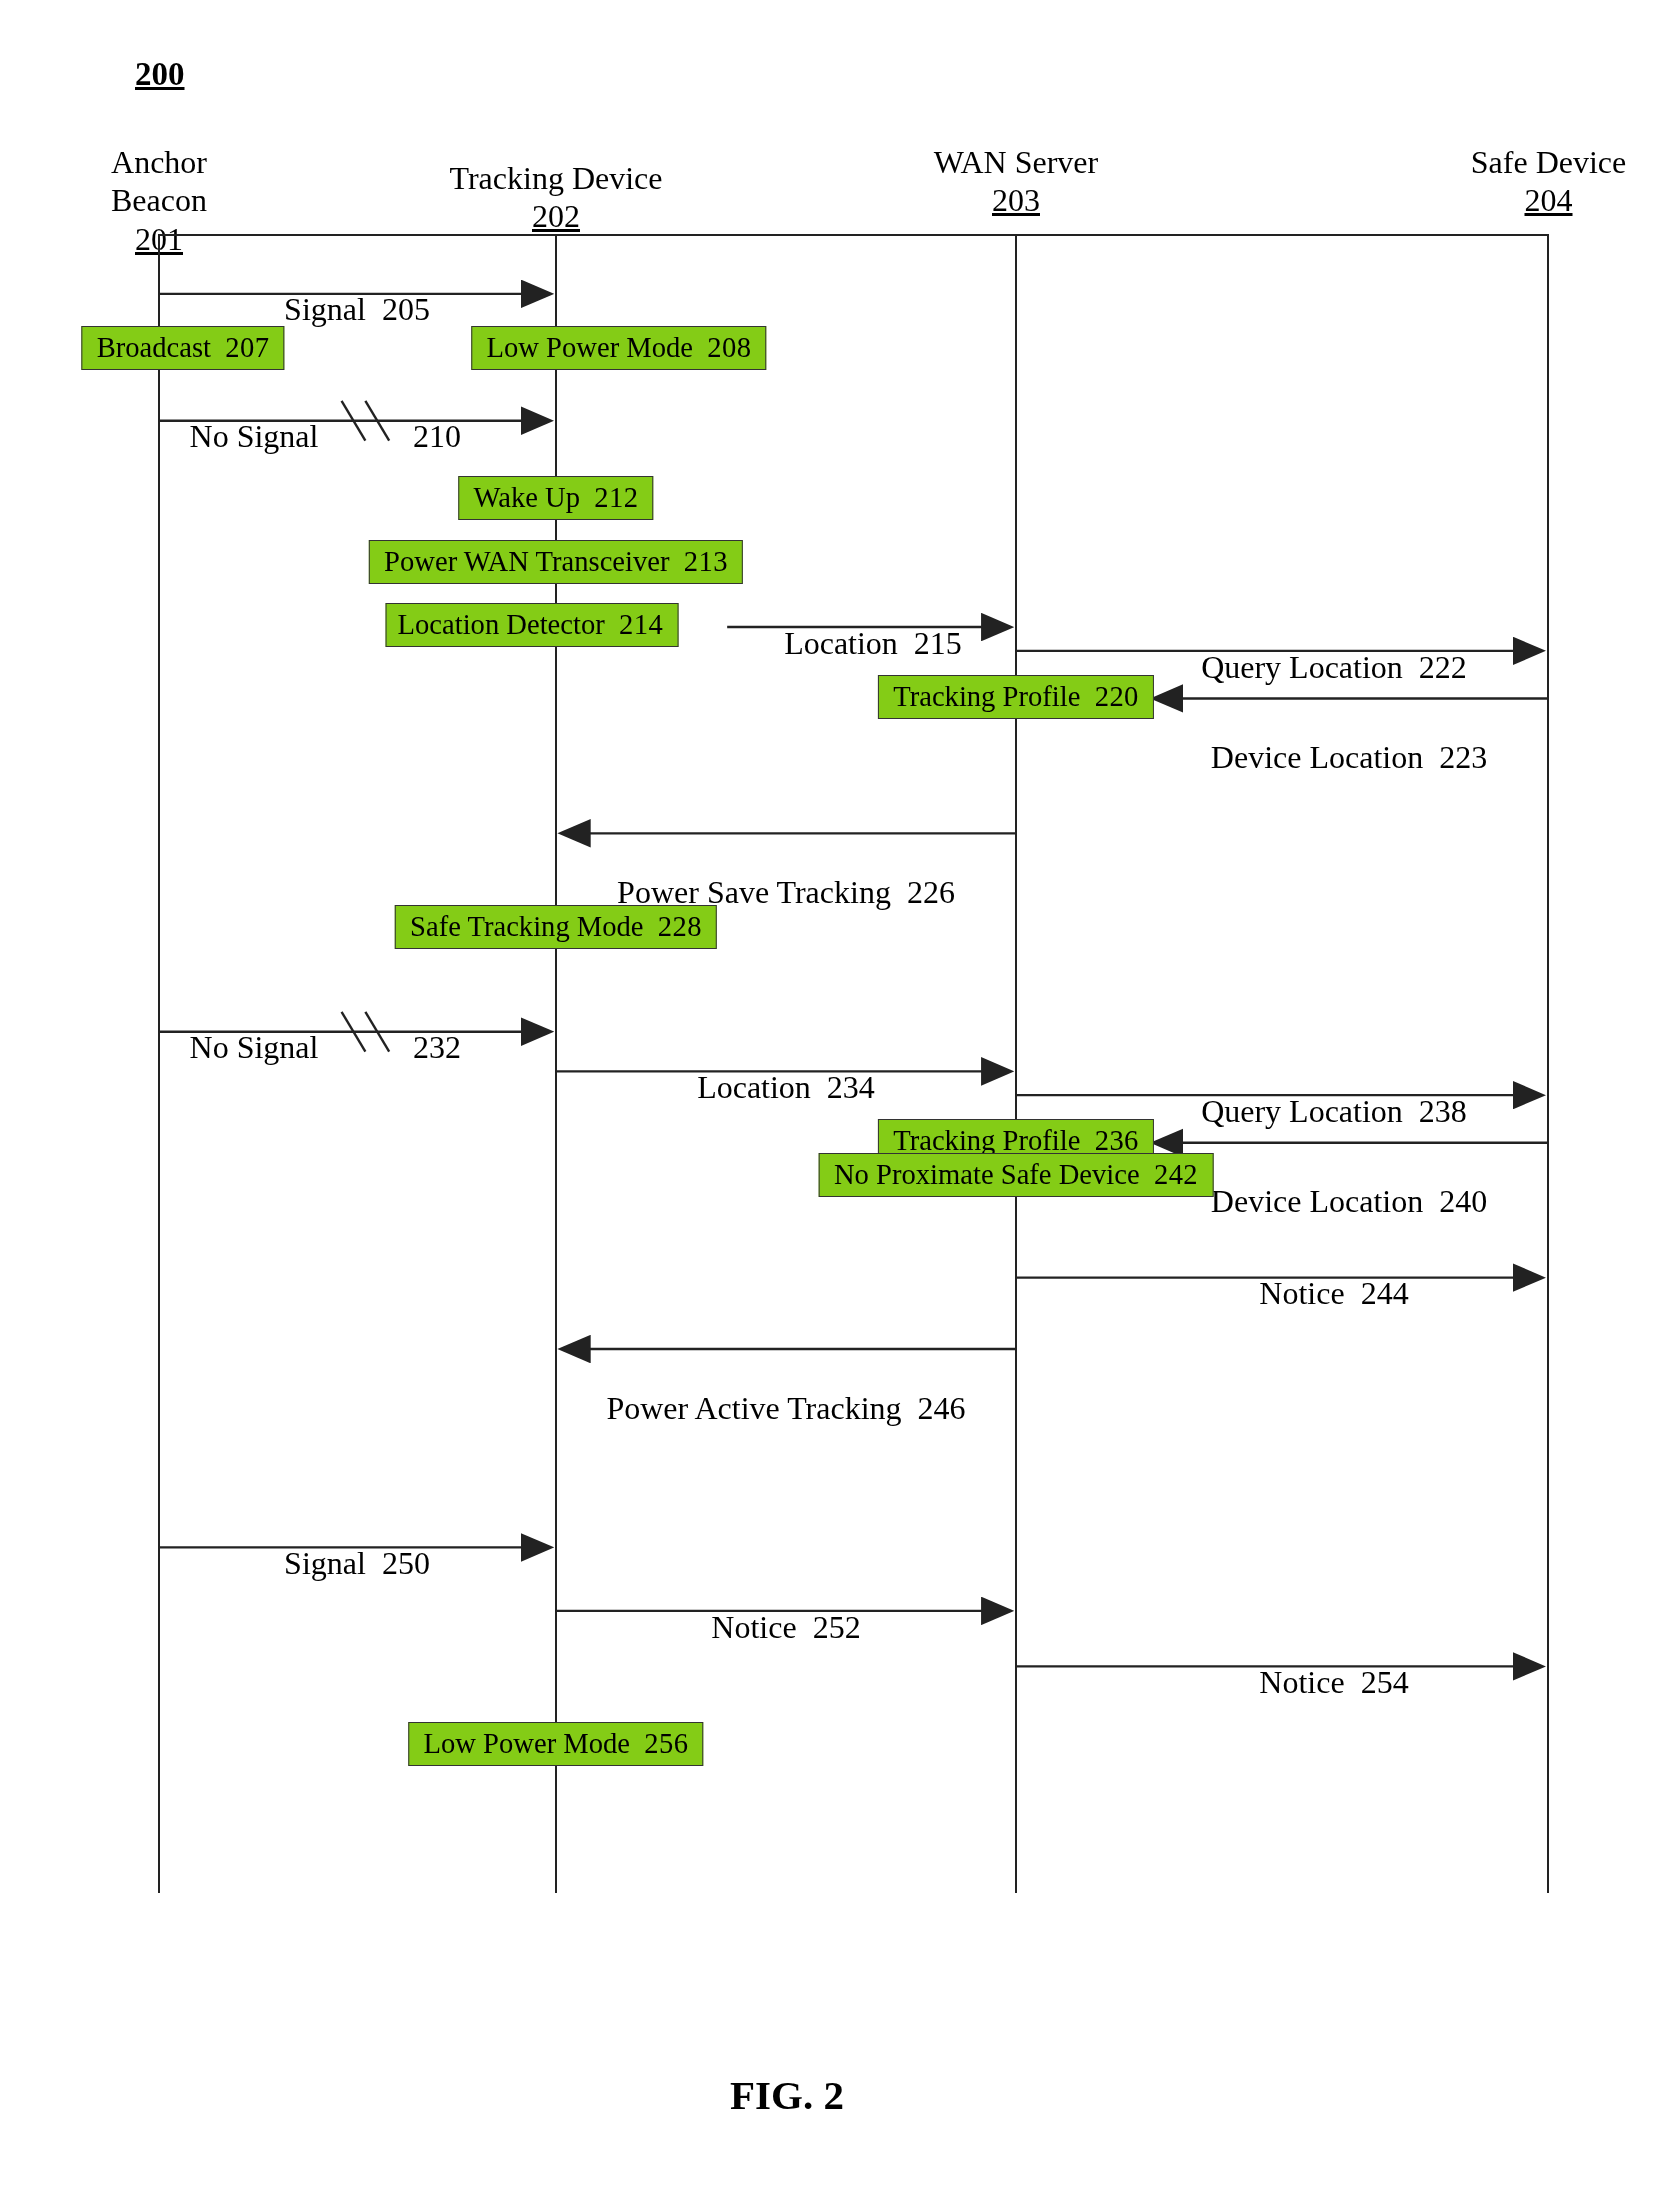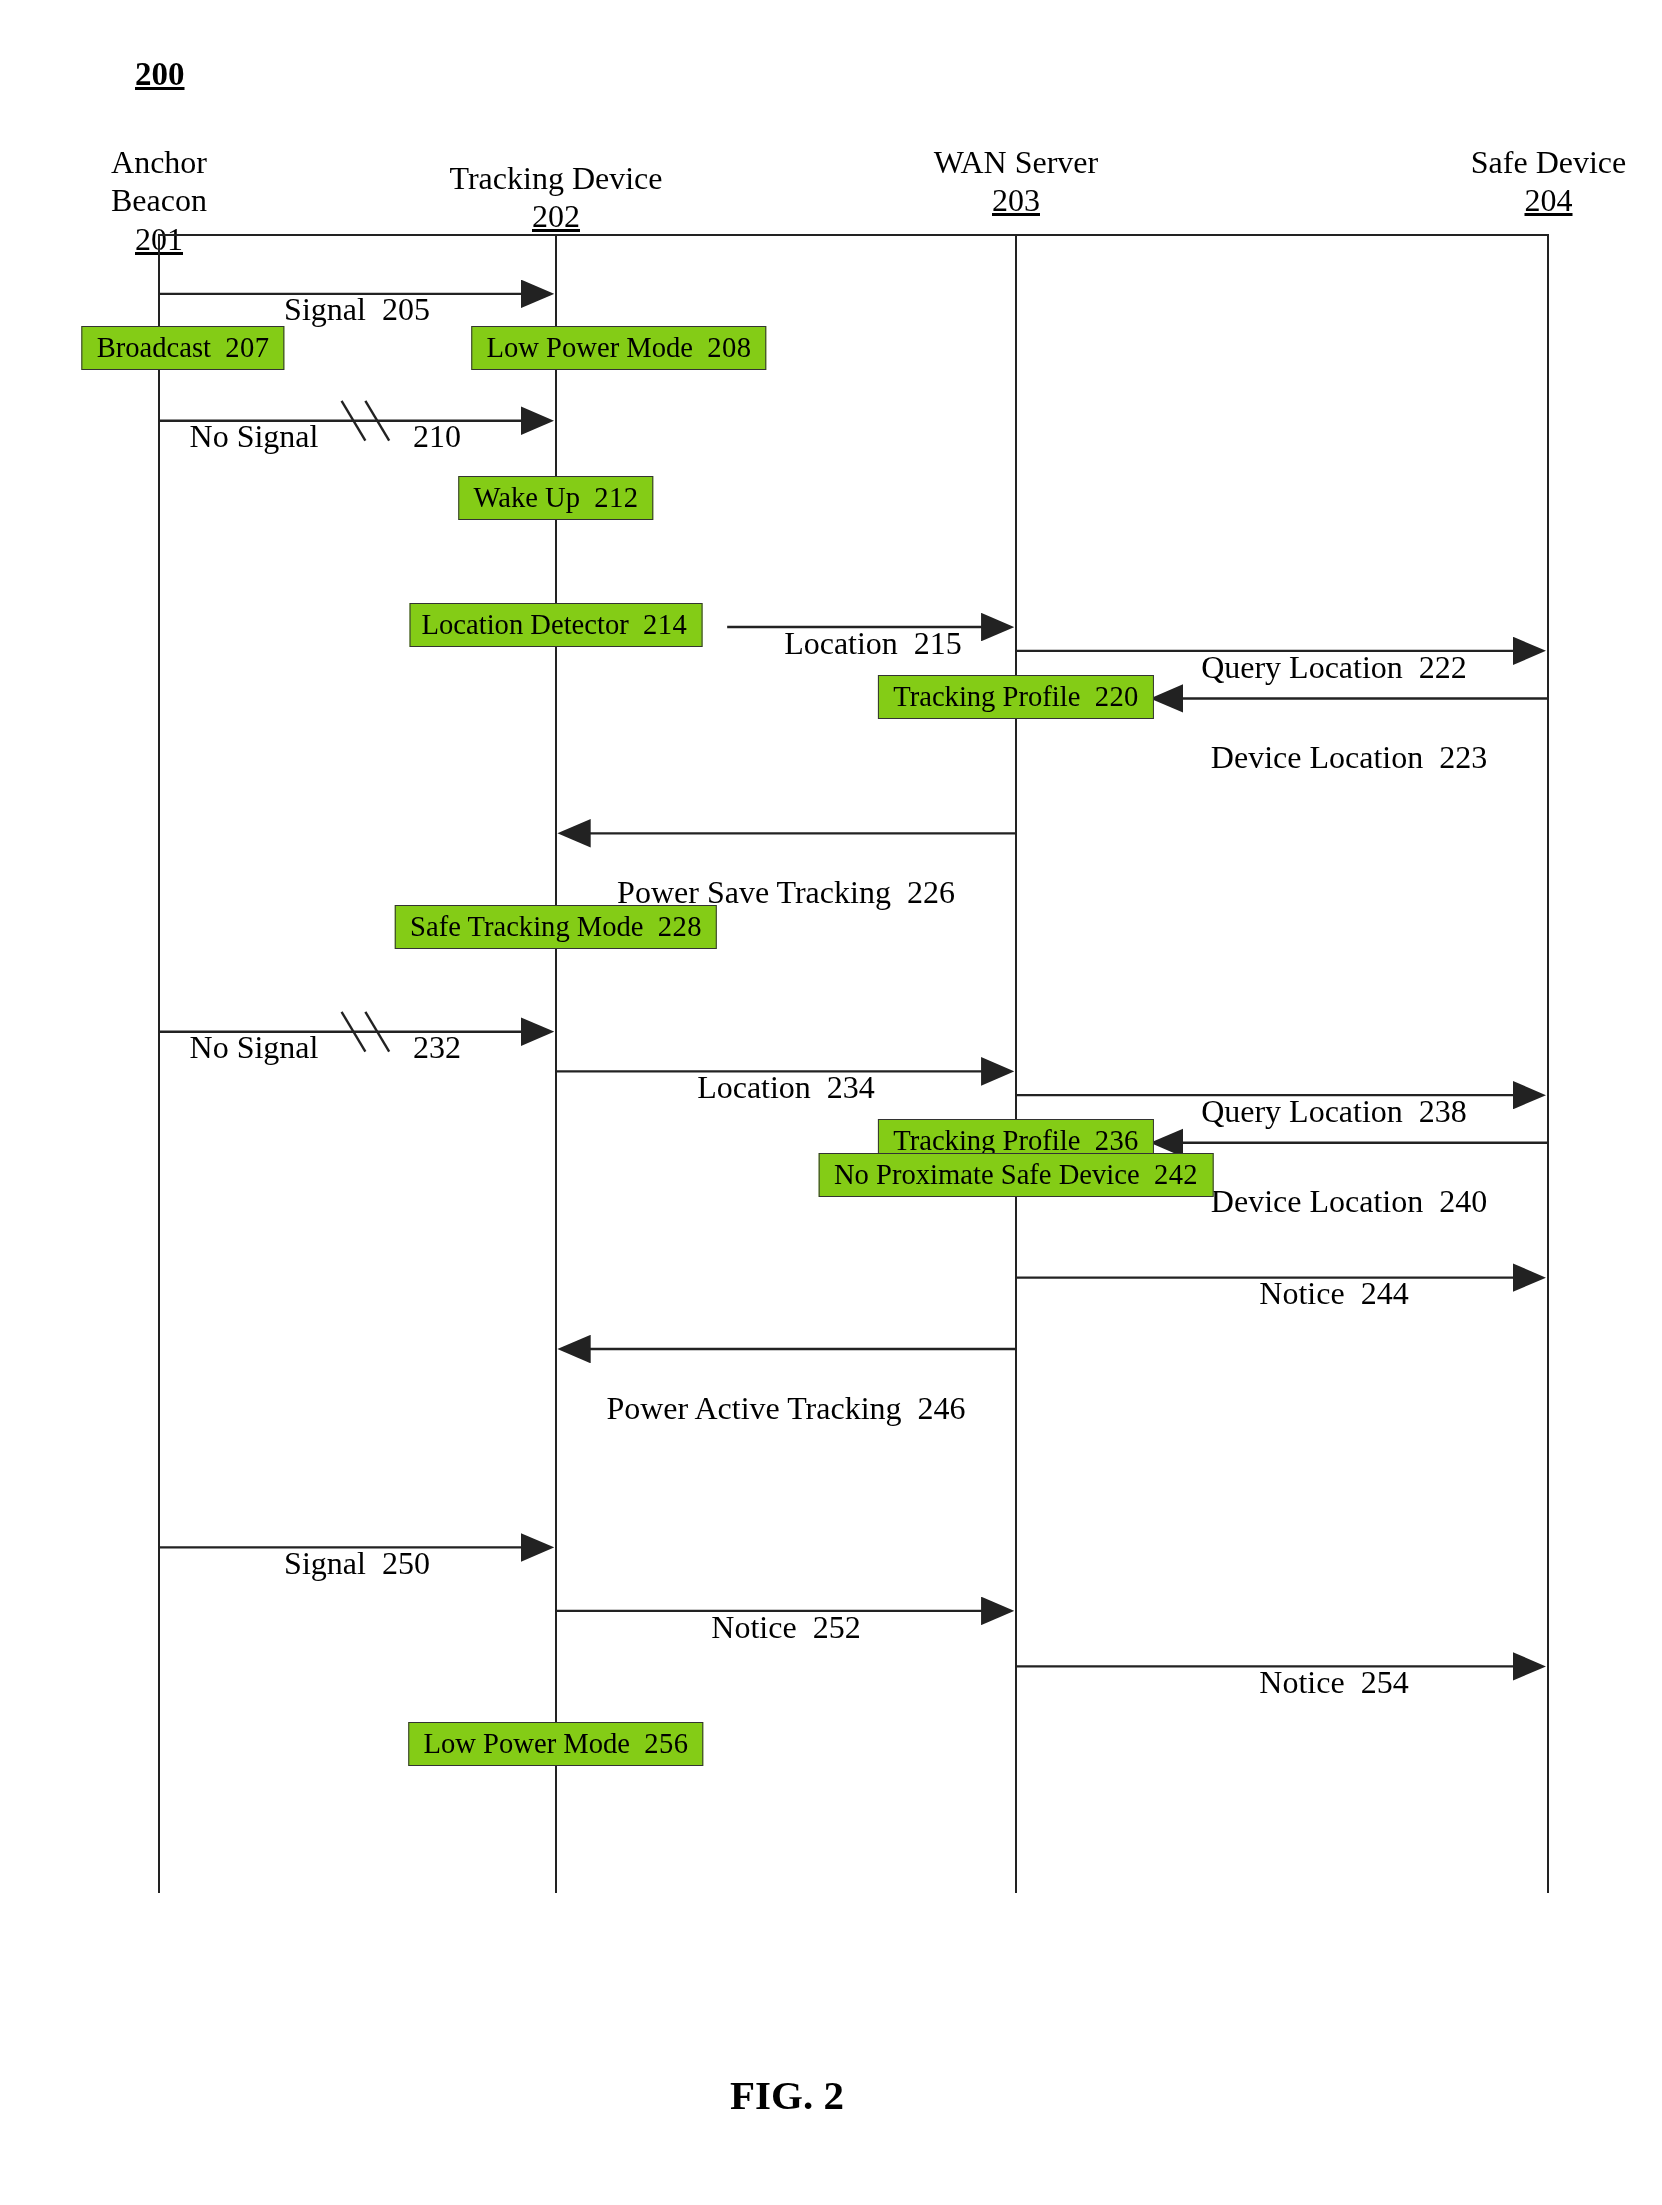--- a/index.html
+++ b/index.html
@@ -161,21 +161,22 @@
   <div class="msg-label" style="left:1301px; top:1009px;"><span>Device Location</span>&nbsp;&nbsp;<span>240</span></div>
   <div class="msg-label" style="left:1286px; top:1101px;"><span>Notice</span>&nbsp;&nbsp;<span>244</span></div>
   <div class="msg-label" style="left:738px; top:1216px;"><span>Power Active Tracking</span>&nbsp;&nbsp;<span>246</span></div>
   <div class="msg-label" style="left:309px; top:1371px;"><span>Signal</span>&nbsp;&nbsp;<span>250</span></div>
   <div class="msg-label" style="left:738px; top:1435px;"><span>Notice</span>&nbsp;&nbsp;<span>252</span></div>
   <div class="msg-label" style="left:1286px; top:1490px;"><span>Notice</span>&nbsp;&nbsp;<span>254</span></div>
 
   <div class="box" style="left:135px; top:183px;"><span>Broadcast</span>&nbsp;&nbsp;<span class="num">207</span></div>
   <div class="box" style="left:571px; top:183px;"><span>Low Power Mode</span>&nbsp;&nbsp;<span class="num">208</span></div>
   <div class="box" style="left:508px; top:333px;"><span>Wake Up</span>&nbsp;&nbsp;<span class="num">212</span></div>
-  <div class="box" style="left:508px; top:460px;padding-left:11px;"><span>Location Detector</span>&nbsp;&nbsp;<span class="num">214</span></div>
+  <div class="box" style="left:508px; top:397px;"><span>Power WAN Transceiver</span>&nbsp;&nbsp;<span class="num">213</span></div>
+  <div class="box" style="left:484px; top:460px;padding-left:11px;"><span>Location Detector</span>&nbsp;&nbsp;<span class="num">214</span></div>
   <div class="box" style="left:968px; top:532px;"><span>Tracking Profile</span>&nbsp;&nbsp;<span class="num">220</span></div>
   <div class="box" style="left:508px; top:762px;"><span>Safe Tracking Mode</span>&nbsp;&nbsp;<span class="num">228</span></div>
   <div class="box" style="left:968px; top:976px;"><span>Tracking Profile</span>&nbsp;&nbsp;<span class="num">236</span></div>
   <div class="box" style="left:968px; top:1010px;font-family:Liberation Serif, serif;"><span>No Proximate Safe Device</span>&nbsp;&nbsp;<span class="num">242</span></div>
   <div class="box" style="left:508px; top:1579px;"><span>Low Power Mode</span>&nbsp;&nbsp;<span class="num">256</span></div>
 
 </div>
 
 <div class="fig-label" style="left:730px; top:2071px;">FIG. 2</div>
 

